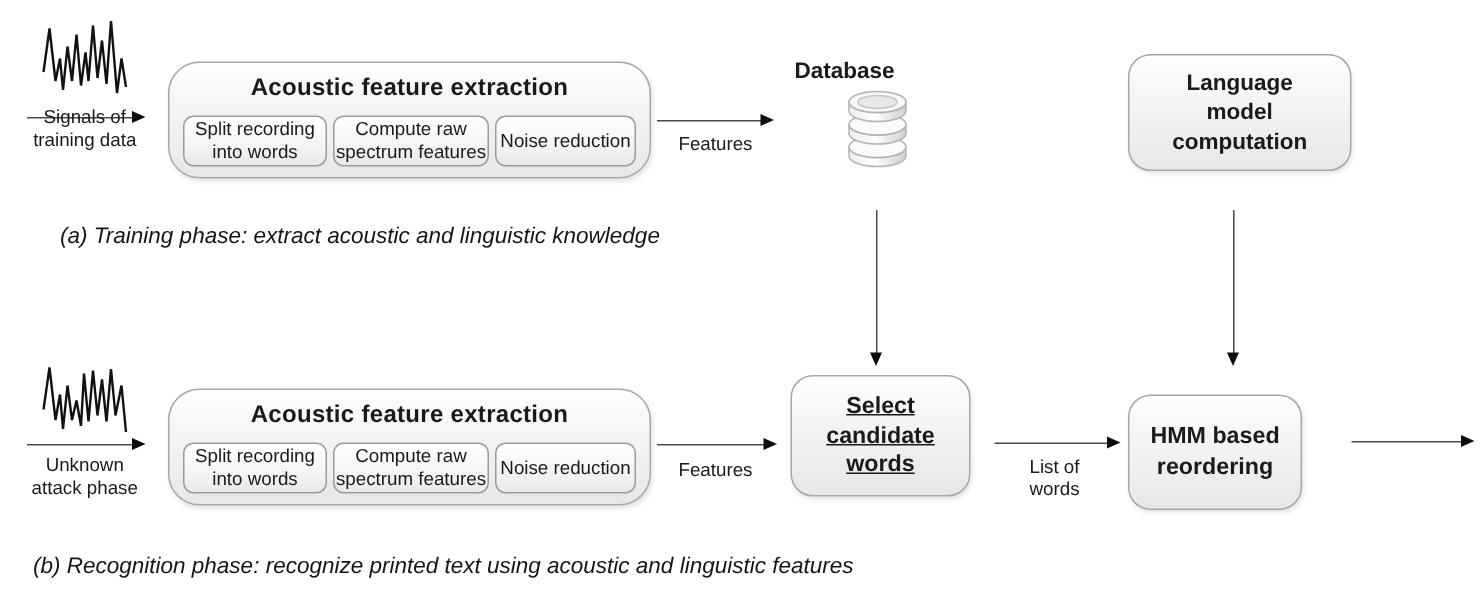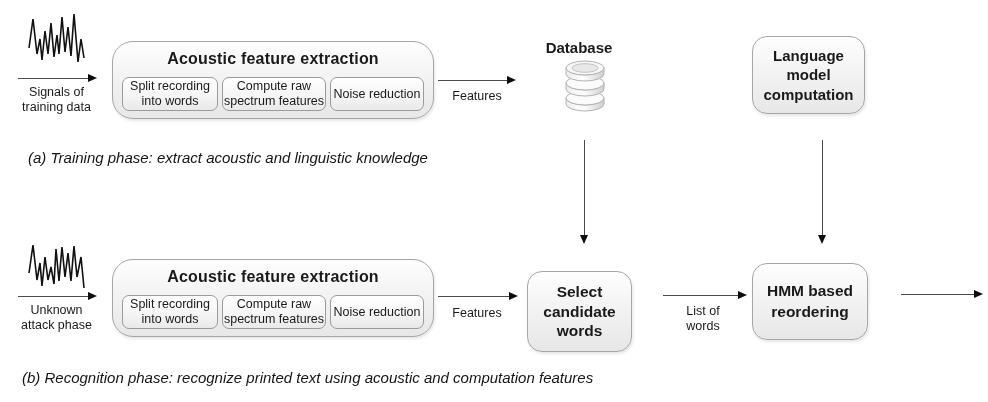--- a/index.html
+++ b/index.html
@@ -64,41 +64,41 @@
 <div class="canvas">
 
   <svg class="abs" style="left:27px;top:9px;" width="60" height="57" viewBox="0 0 60 57">
     <polyline points="2,39 6,10 10,45 13,30 15,51 18,22 21,45 24,14 27,48 30,26 32,45 35,8 38,43 41,18 44,47 47,5 51,53 54,30 57,49" fill="none" stroke="#111111" stroke-width="1.6"></polyline>
   </svg>
 
   <div class="harrow" style="left:18px;top:71px;width:79px;height:14px;">
     <span class="shaft"></span>
     <span class="head"></span>
   </div>
-  <div class="flow-label" style="left:5px;top:85px;width:103px;">Signals of
+  <div class="flow-label" style="left:5px;top:71px;width:103px;">Signals of
 training data</div>
 
   <div class="gbox" style="left:112px;top:41px;width:322px;height:78px;">
     <span class="box-title">Acoustic feature extraction</span>
     <div class="steps-row">
       <div class="step step-1">Split recording
 into words</div>
       <div class="step step-2">Compute raw
 spectrum features</div>
       <div class="step step-3">Noise reduction</div>
     </div>
   </div>
 
   <div class="harrow" style="left:438px;top:73px;width:78px;height:14px;">
     <span class="shaft"></span>
     <span class="head"></span>
   </div>
   <div class="flow-label" style="left:438px;top:89px;width:78px;">Features</div>
 
-  <div class="db-label" style="left:537px;top:39px;width:84px;">Database</div>
+  <div class="db-label" style="left:521px;top:39px;width:84px;">Database</div>
   <svg class="abs" style="left:564px;top:60px;" width="42" height="53" viewBox="0 0 42 53">
     <defs>
       <linearGradient id="dbSide" x1="0" y1="0" x2="1" y2="0">
         <stop offset="0" stop-color="#ededed"></stop>
         <stop offset="0.45" stop-color="#ffffff"></stop>
         <stop offset="1" stop-color="#cfcfcf"></stop>
       </linearGradient>
     </defs>
 
     <g transform="translate(0,30)">
@@ -116,32 +116,32 @@
       <ellipse cx="21" cy="8" rx="19" ry="7" fill="#f7f7f7" stroke="#b3b3b3" stroke-width="1"></ellipse>
       <ellipse cx="21" cy="8" rx="13" ry="4.3" fill="#e8e8e8" stroke="#c4c4c4" stroke-width="1"></ellipse>
     </g>
   </svg>
 
   <div class="varrow" style="left:578px;top:140px;width:12px;height:104px;">
     <span class="shaft"></span>
     <span class="head"></span>
   </div>
 
-  <div class="gbox" style="left:752px;top:36px;width:113px;height:78px;border-radius:15px;">
+  <div class="gbox" style="left:752px;top:36px;width:149px;height:78px;border-radius:15px;">
     <div class="center-label" style="font-size:15px;line-height:1.28;">Language
 model
 computation</div>
   </div>
 
   <div class="varrow" style="left:816px;top:140px;width:12px;height:104px;">
     <span class="shaft"></span>
     <span class="head"></span>
   </div>
 
-  <div class="caption" style="left:28px;top:149px;">(a) Training phase: extract acoustic and linguistic knowledge</div>
+  <div class="caption" style="left:40px;top:149px;">(a) Training phase: extract acoustic and linguistic knowledge</div>
 
   <svg class="abs" style="left:27px;top:237px;" width="60" height="57" viewBox="0 0 60 57">
     <polyline points="2,36 6,8 10,43 13,26 15,49 18,20 21,43 24,30 27,47 29,12 32,44 35,10 38,40 41,16 44,44 47,9 50,40 54,20 57,51" fill="none" stroke="#111111" stroke-width="1.6"></polyline>
   </svg>
 
   <div class="harrow" style="left:18px;top:289px;width:79px;height:14px;">
     <span class="shaft"></span>
     <span class="head"></span>
   </div>
   <div class="flow-label" style="left:5px;top:303px;width:103px;">Unknown
@@ -157,21 +157,21 @@
       <div class="step step-3">Noise reduction</div>
     </div>
   </div>
 
   <div class="harrow" style="left:438px;top:289px;width:80px;height:14px;">
     <span class="shaft"></span>
     <span class="head"></span>
   </div>
   <div class="flow-label" style="left:438px;top:306px;width:78px;">Features</div>
 
-  <div class="gbox" style="left:527px;top:271px;width:105px;height:81px;border-radius:15px;">
+  <div class="gbox" style="left:527px;top:250px;width:120px;height:81px;border-radius:15px;text-decoration:underline;">
     <div class="center-label" style="font-size:15.5px;line-height:1.25;">Select
 candidate
 words</div>
   </div>
 
   <div class="harrow" style="left:663px;top:288px;width:84px;height:14px;">
     <span class="shaft"></span>
     <span class="head"></span>
   </div>
   <div class="flow-label" style="left:663px;top:304px;width:80px;">List of
@@ -180,15 +180,15 @@
   <div class="gbox" style="left:752px;top:263px;width:116px;height:77px;border-radius:15px;">
     <div class="center-label" style="font-size:15.5px;line-height:1.3;">HMM based
 reordering</div>
   </div>
 
   <div class="harrow" style="left:901px;top:287px;width:82px;height:14px;">
     <span class="shaft"></span>
     <span class="head"></span>
   </div>
 
-  <div class="caption" style="left:22px;top:369px;">(b) Recognition phase: recognize printed text using acoustic and computation features</div>
+  <div class="caption" style="left:22px;top:369px;">(b) Recognition phase: recognize printed text using acoustic and linguistic features</div>
 
 </div>
 
 </body></html>

